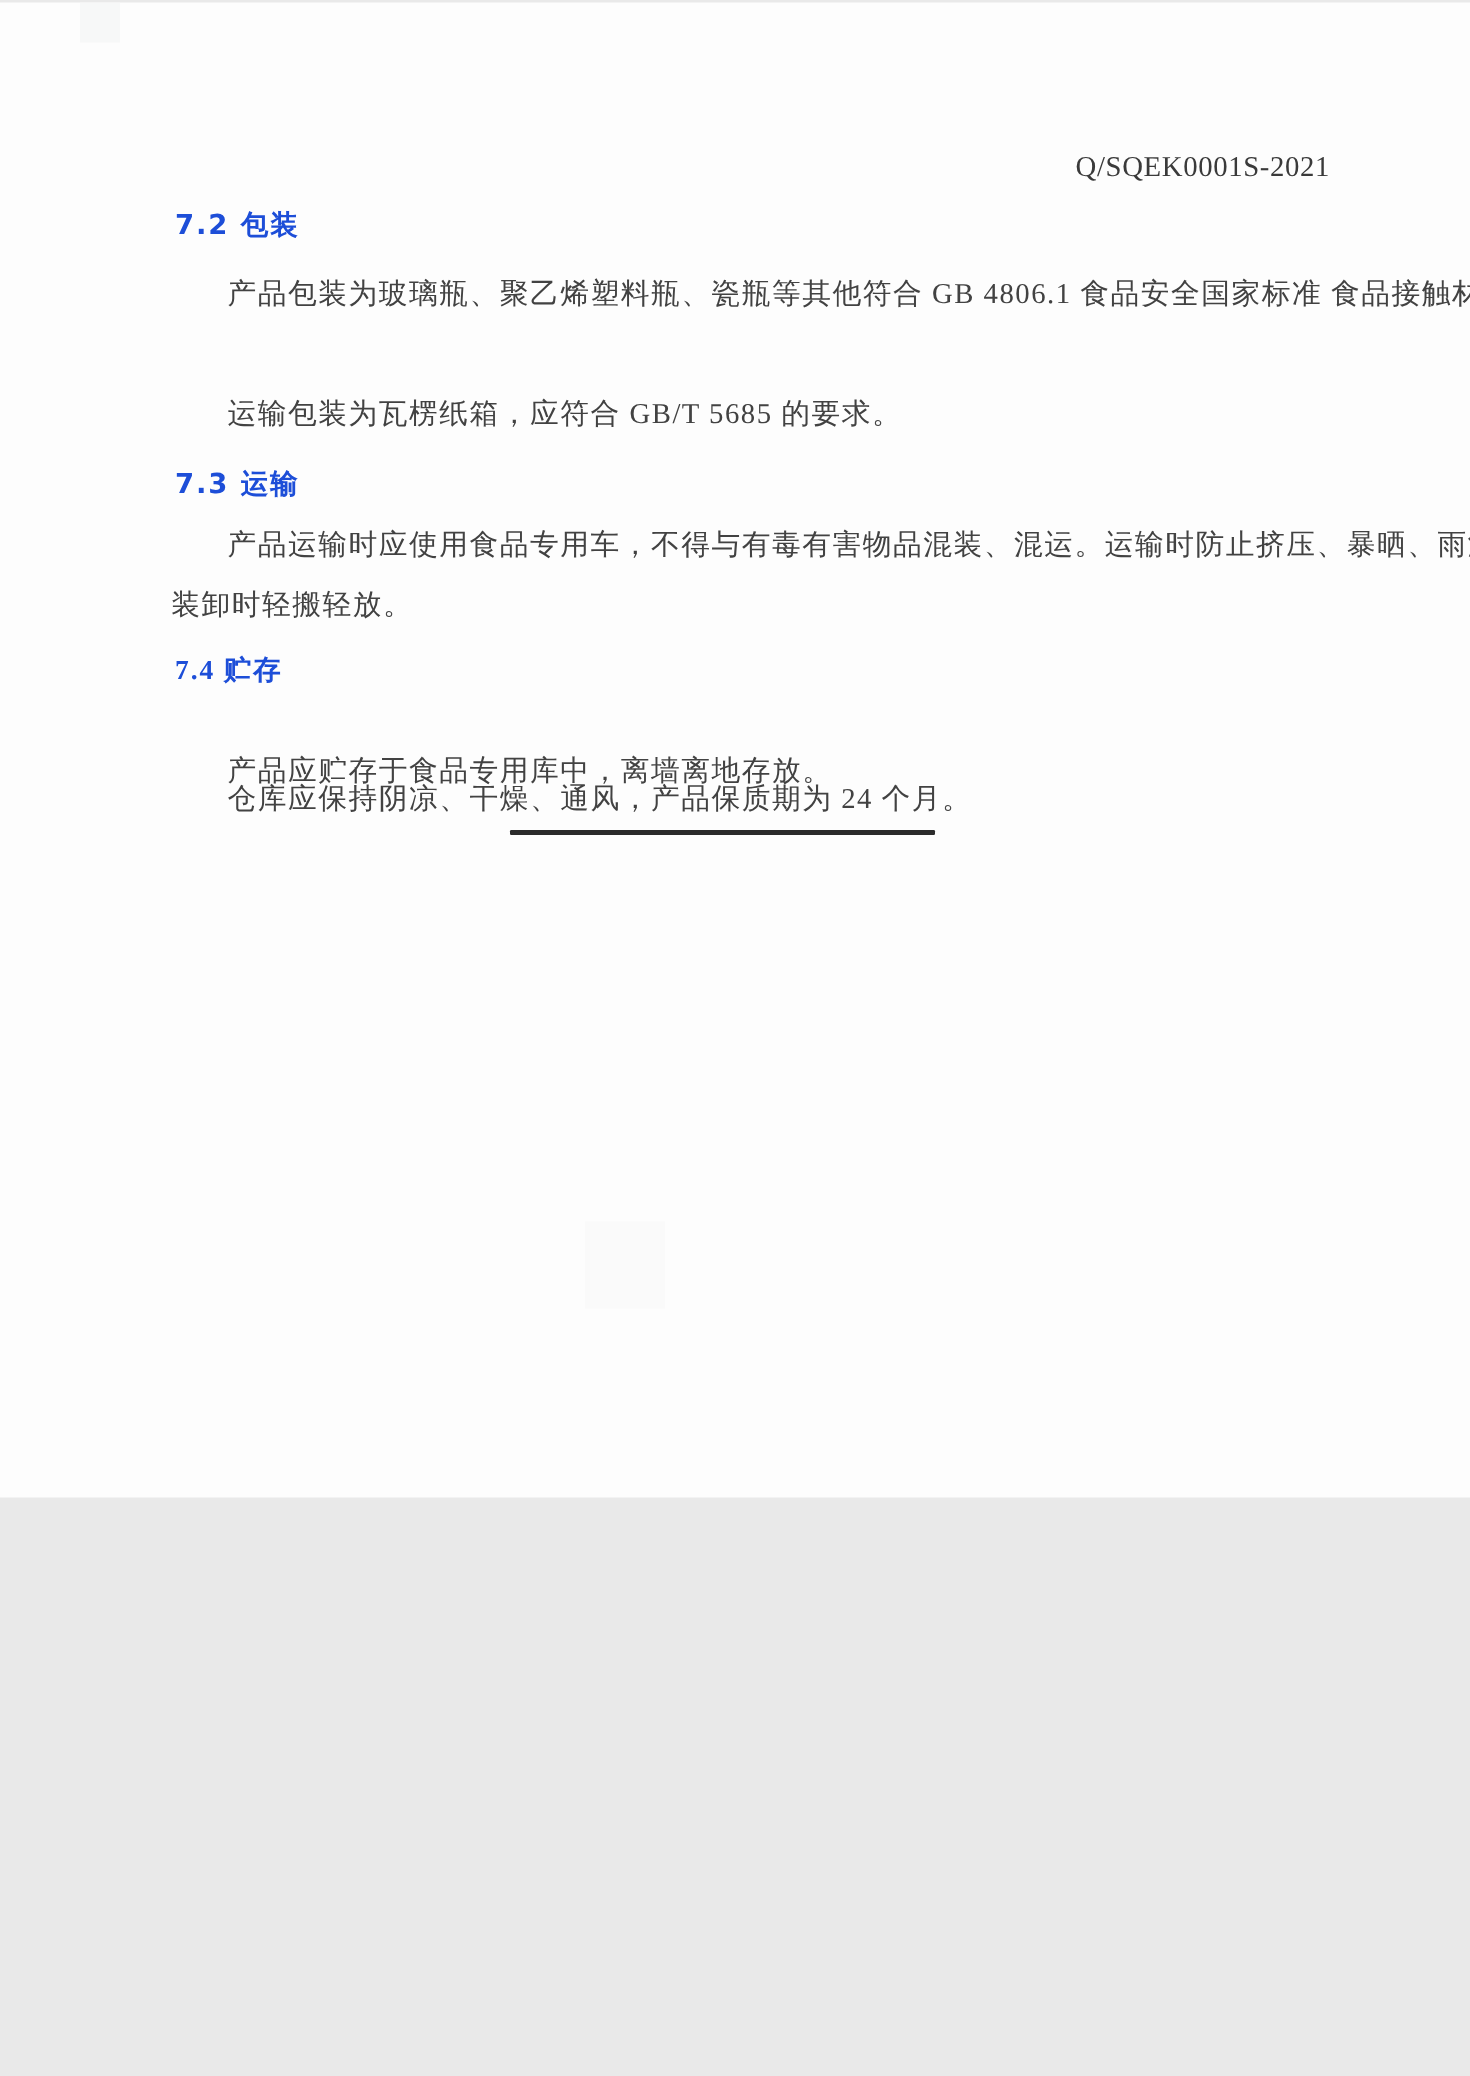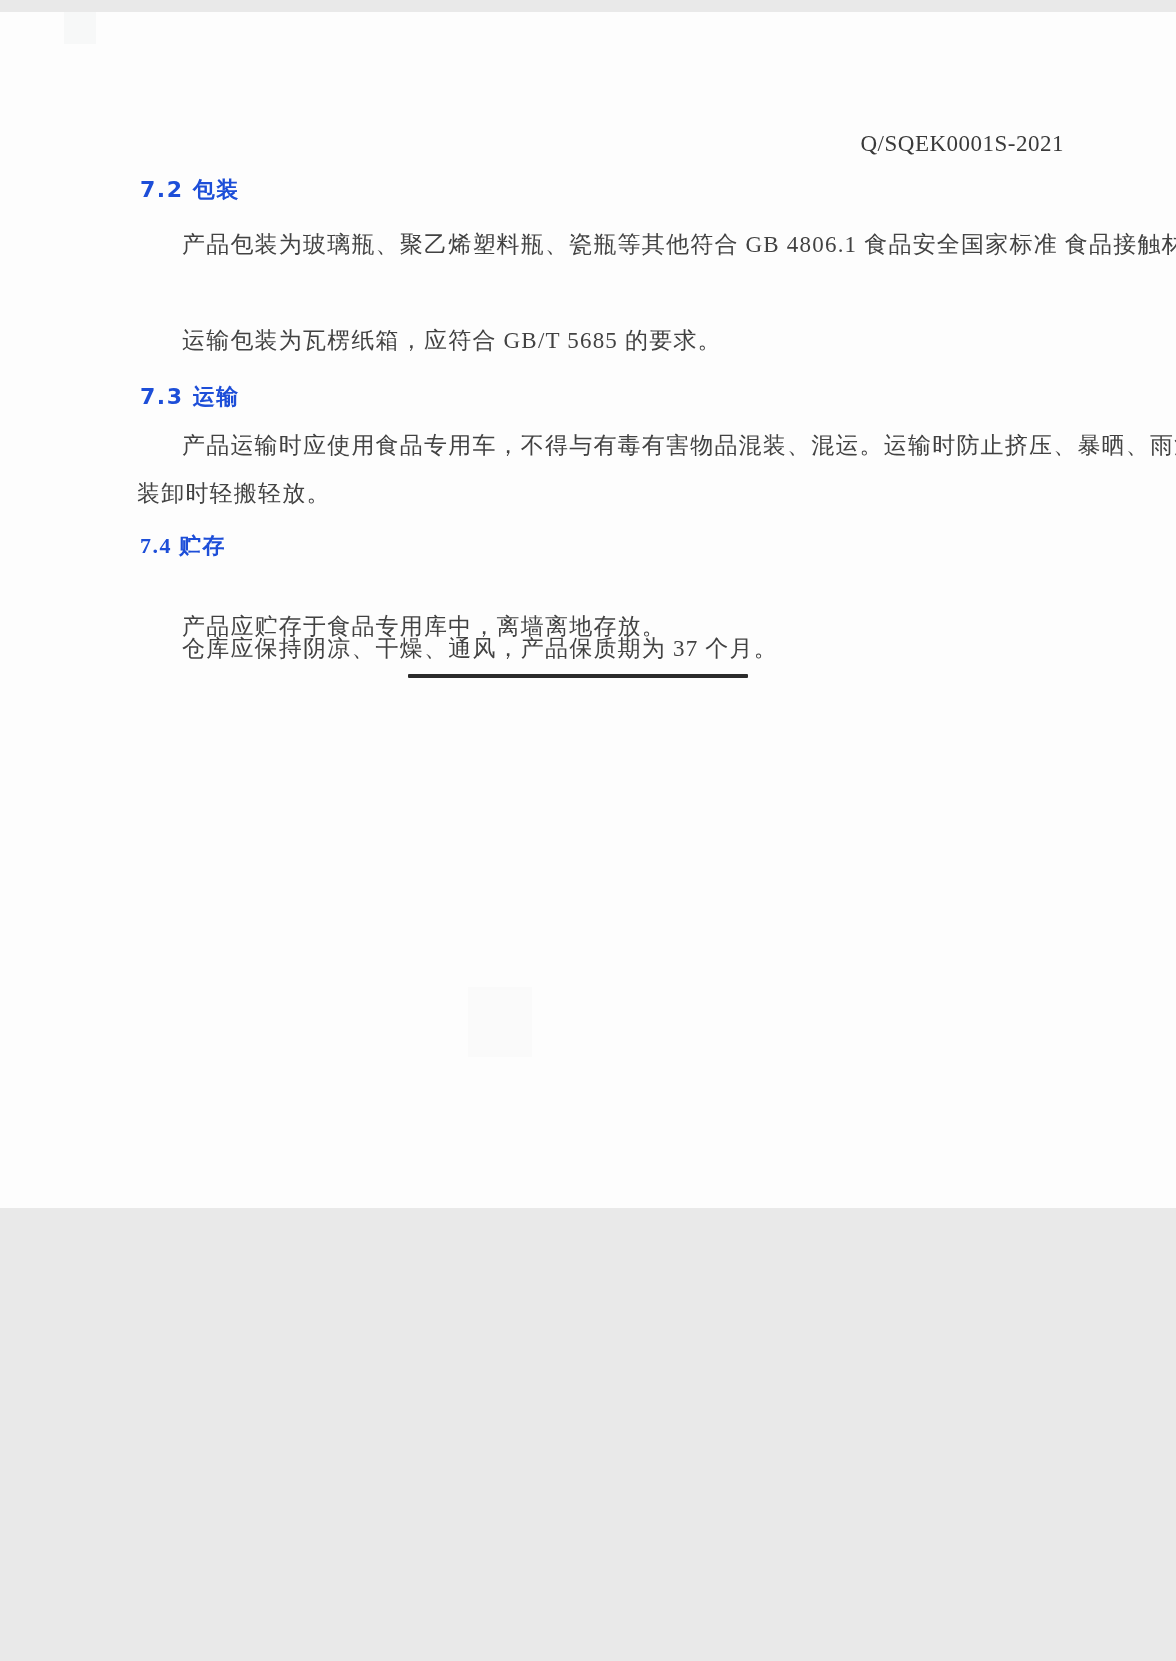--- a/index.html
+++ b/index.html
@@ -4,21 +4,21 @@
 <style>
   html, body {
     margin: 0;
     padding: 0;
     background: #e9e9e9;
   }
   .page {
     position: relative;
     width: 1176px;
     height: 1196px;
-    margin: 12px auto;
+    margin: 2px auto;
     background: #fdfdfd;
     overflow: hidden;
     font-family: "Liberation Serif", "DejaVu Serif", serif;
     color: #3e3e3e;
   }
   
   .artifact {
     position: absolute;
     background: #f7f8f8;
     pointer-events: none;
@@ -102,19 +102,19 @@
   <div class="sec-heading h-73">7.3 运输</div>
 
   <div class="body-line l-p3a">产品运输时应使用食品专用车，不得与有毒有害物品混装、混运。运输时防止挤压、暴晒、雨淋。</div>
 
   <div class="body-line l-p3b">装卸时轻搬轻放。</div>
 
   <div class="sec-heading h-74">7.4 贮存</div>
 
   <div class="body-line l-p4">产品应贮存于食品专用库中，离墙离地存放。</div>
 
-  <div class="body-line l-p5">仓库应保持阴凉、干燥、通风，产品保质期为 37 个月。</div>
+  <div class="body-line l-p5">仓库应保持阴凉、干燥、通风，产品保质期为 24 个月。</div>
 
   <div class="end-rule"></div>
 
   <div class="page-number">7</div>
 
 </div>
 
 </body></html>

